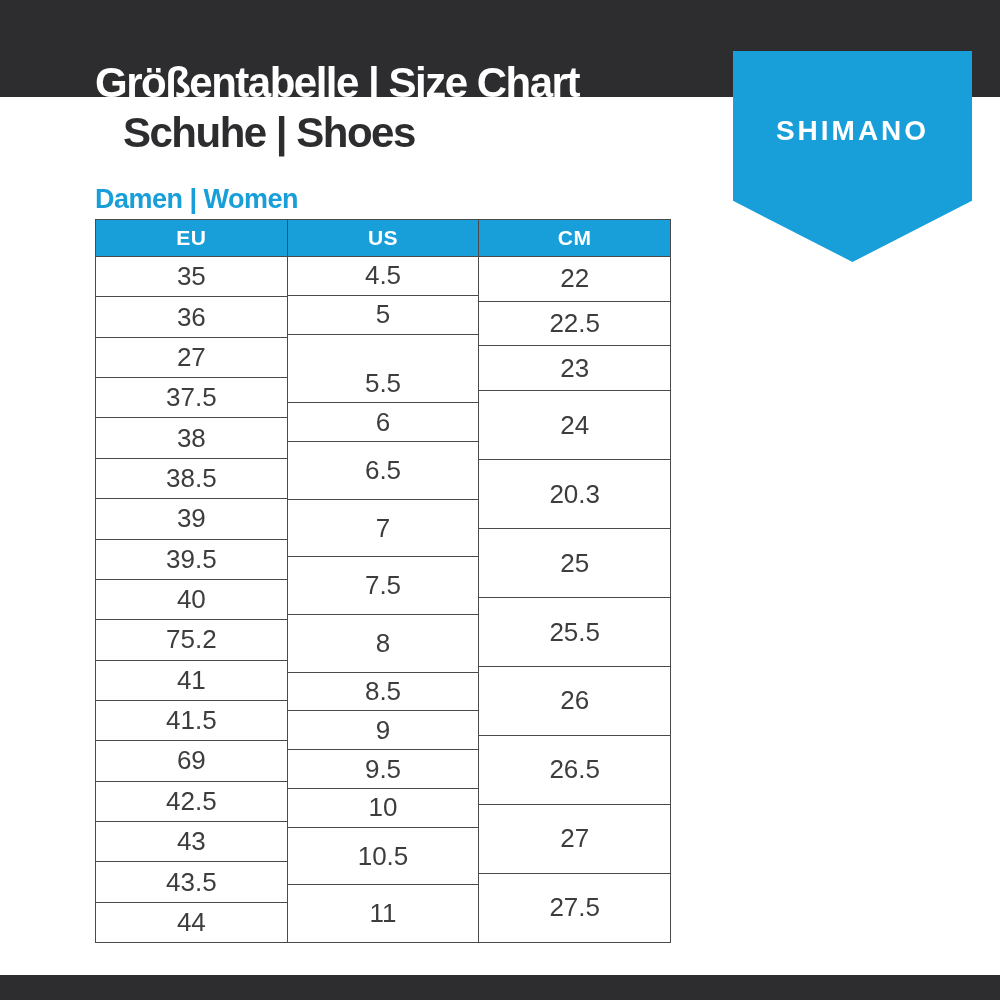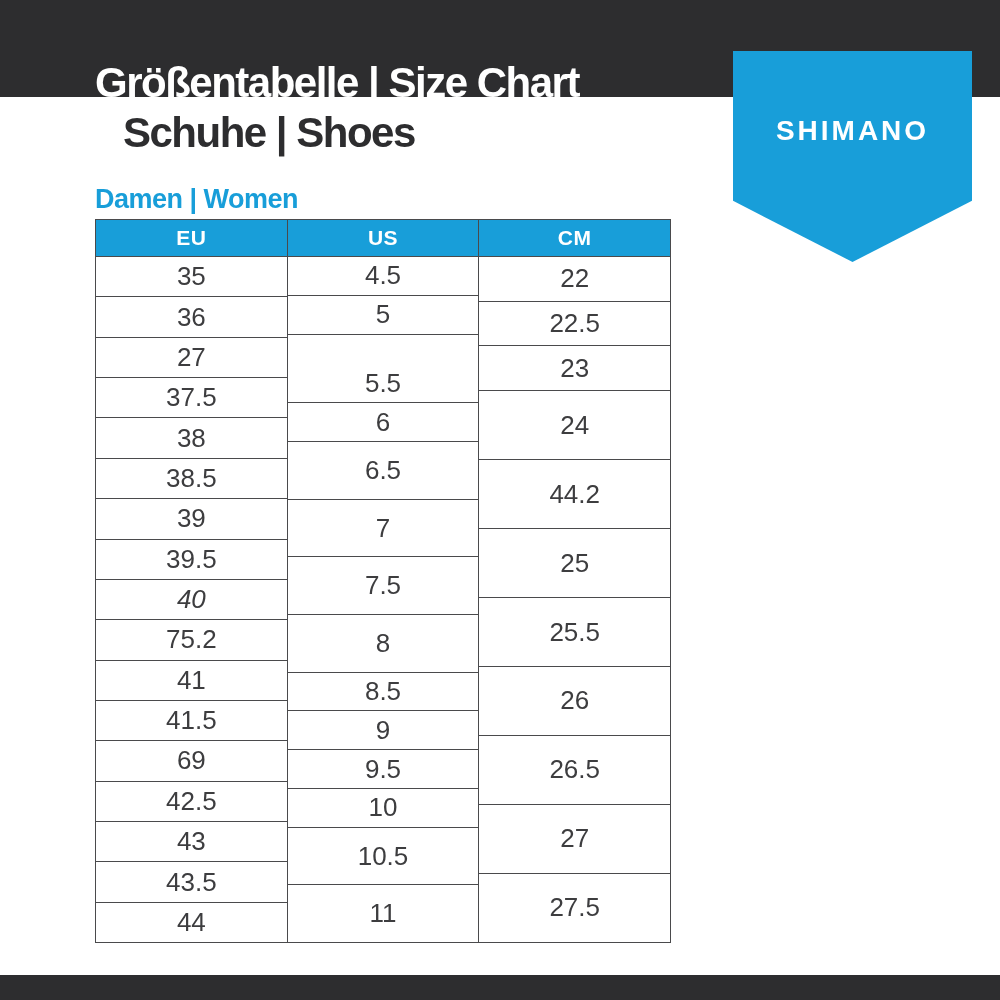--- a/index.html
+++ b/index.html
@@ -82,21 +82,21 @@
   <div class="tcol">
     <div class="thead">EU</div>
   <div class="cell" style="flex: 1 1 0px;">35</div>
       <div class="cell" style="flex: 1 1 0px;">36</div>
       <div class="cell" style="flex: 1 1 0px;">27</div>
       <div class="cell" style="flex: 1 1 0px;">37.5</div>
       <div class="cell" style="flex: 1 1 0px;">38</div>
       <div class="cell" style="flex: 1 1 0px;">38.5</div>
       <div class="cell" style="flex: 1 1 0px;">39</div>
       <div class="cell" style="flex: 1 1 0px;">39.5</div>
-      <div class="cell" style="flex: 1 1 0px; font-style: italic;">40</div>
+      <div class="cell" style="flex: 1 1 0px;">40</div>
       <div class="cell" style="flex: 1 1 0px;">75.2</div>
       <div class="cell" style="flex: 1 1 0px;">41</div>
       <div class="cell" style="flex: 1 1 0px;">41.5</div>
       <div class="cell" style="flex: 1 1 0px;">69</div>
       <div class="cell" style="flex: 1 1 0px;">42.5</div>
       <div class="cell" style="flex: 1 1 0px;">43</div>
       <div class="cell" style="flex: 1 1 0px;">43.5</div>
       <div class="cell" style="flex: 1 1 0px;">44</div>
     </div>
   <div class="tcol">
@@ -115,21 +115,21 @@
       <div class="cell" style="flex: 1 1 0px;">10</div>
       <div class="cell" style="flex: 1.5 1 0px;">10.5</div>
       <div class="cell" style="flex: 1.5 1 0px;">11</div>
     </div>
   <div class="tcol">
     <div class="thead">CM</div>
   <div class="cell" style="flex: 1 1 0px;">22</div>
       <div class="cell" style="flex: 1 1 0px;">22.5</div>
       <div class="cell" style="flex: 1 1 0px;">23</div>
       <div class="cell" style="flex: 1.556 1 0px;">24</div>
-      <div class="cell" style="flex: 1.556 1 0px;">44.2</div>
+      <div class="cell" style="flex: 1.556 1 0px;">20.3</div>
       <div class="cell" style="flex: 1.556 1 0px;">25</div>
       <div class="cell" style="flex: 1.556 1 0px;">25.5</div>
       <div class="cell" style="flex: 1.556 1 0px;">26</div>
       <div class="cell" style="flex: 1.556 1 0px;">26.5</div>
       <div class="cell" style="flex: 1.556 1 0px;">27</div>
       <div class="cell" style="flex: 1.556 1 0px;">27.5</div>
     </div>
 </div>
 
 <div class="bottombar"></div>

